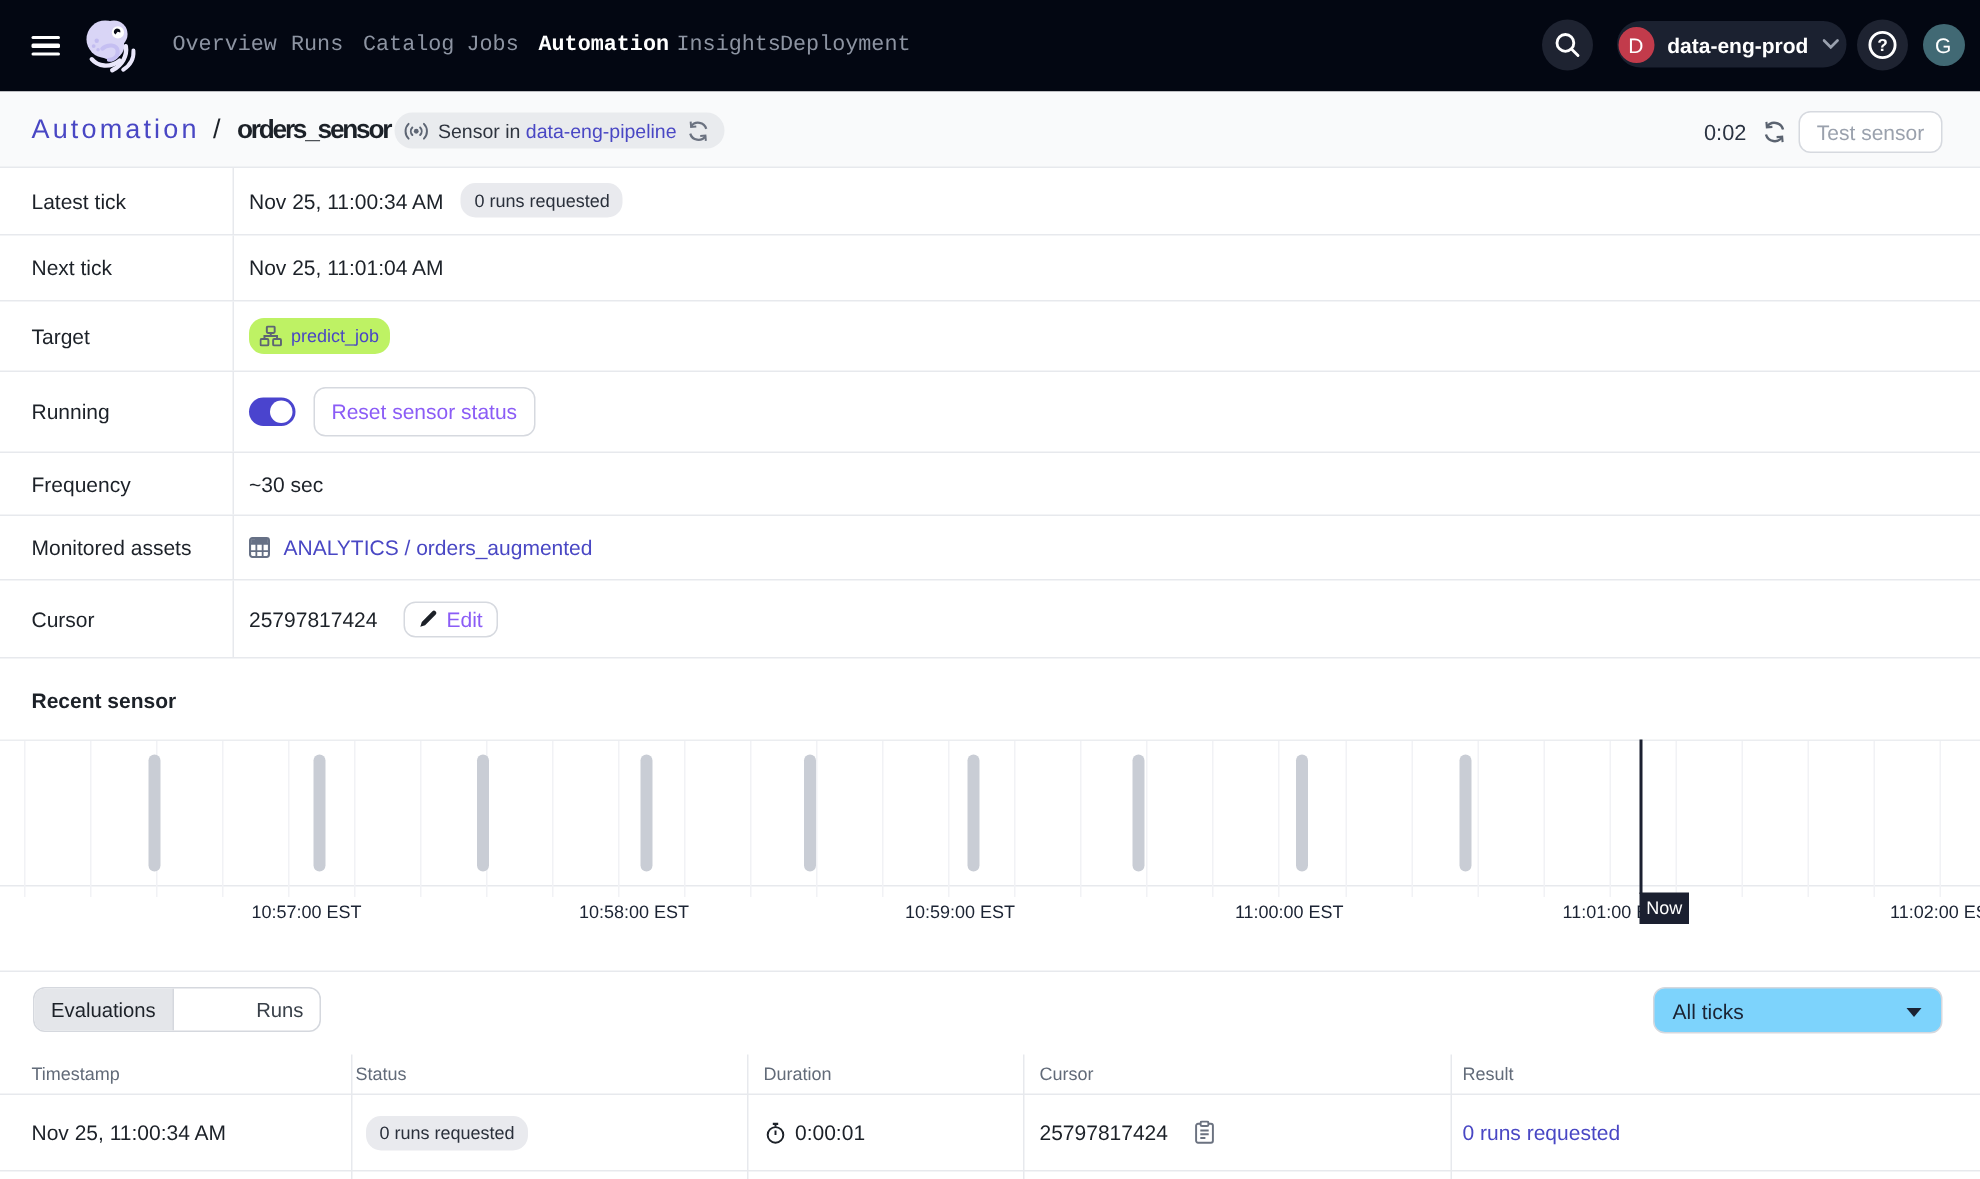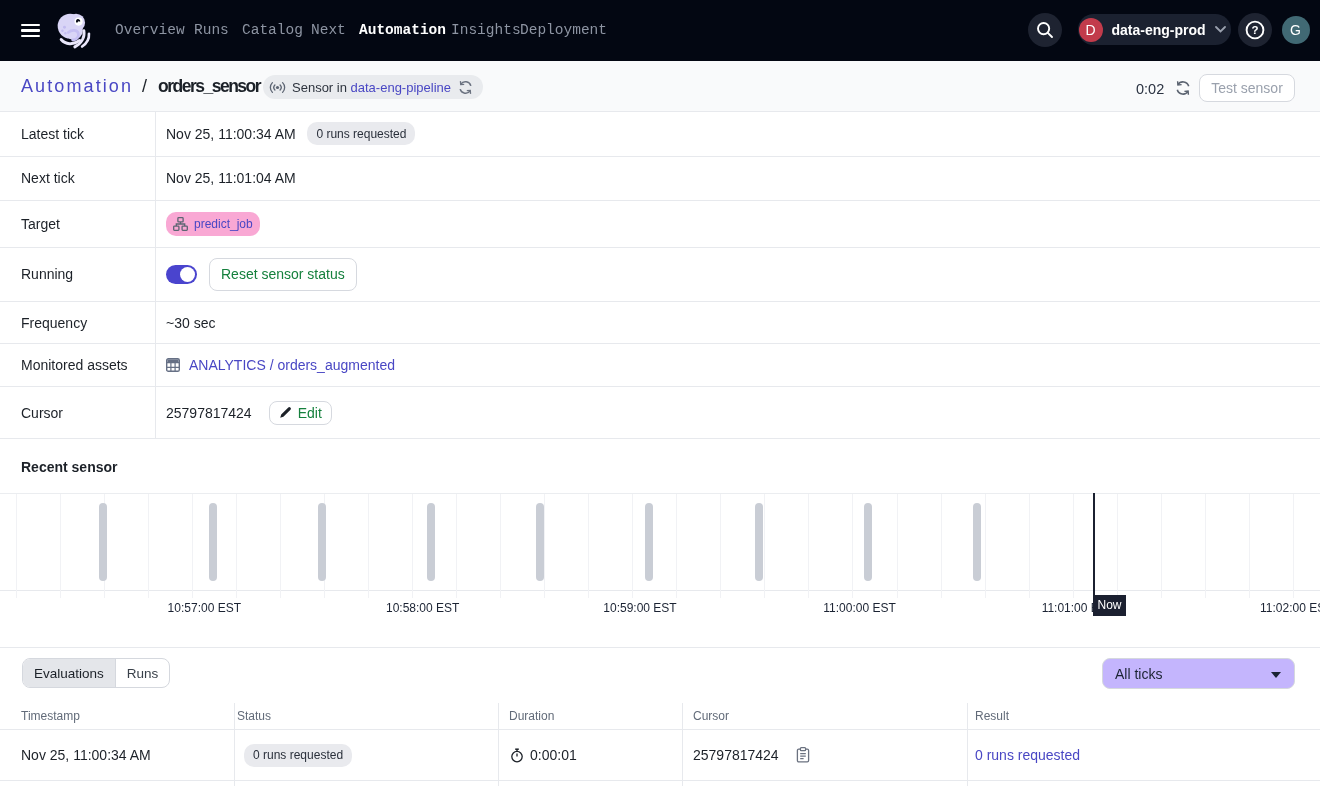--- a/index.html
+++ b/index.html
@@ -21,21 +21,21 @@
 .avatar { position:absolute; left:1281.5px; top:15.5px; width:28px; height:28px; border-radius:50%; background:#416974; color:#fff; font-size:14px; font-weight:400; text-align:center; line-height:28px; }
 
 
 .pagehead { position:absolute; left:0; top:61px; width:1320px; height:51px; background:#f9fafb; border-bottom:1px solid #e7e9ed; }
 .crumbs { position:absolute; left:0; top:76px; width:1320px; height:24px; font-size:18px; white-space:nowrap; }
 .crumbs a { color:#4947c4; text-decoration:none; }
 .crumbs b { font-weight:600; color:#1c2128; }
 .badge { position:absolute; left:263px; top:75px; height:24px; background:#e9ebee; border-radius:12px; display:flex; align-items:center; padding:0 10px 0 6px; font-size:13px; color:#2e343e; white-space:nowrap; }
 .badge a { color:#4947c4; text-decoration:none; }
 .countdown { position:absolute; left:1136px; top:81px; font-size:14.5px; color:#2b3342; }
-.btn { background:#fff; border:1px solid #d6d9df; border-radius:8px; font-family:"Liberation Sans",sans-serif; font-size:14px; color:#15803d; display:inline-flex; align-items:center; justify-content:center; }
+.btn { background:#fff; border:1px solid #d6d9df; border-radius:8px; font-family:"Liberation Sans",sans-serif; font-size:14px; color:#8b5cf6; display:inline-flex; align-items:center; justify-content:center; }
 .testbtn { position:absolute; left:1199px; top:74px; width:96px; height:28px; color:#9aa1ad; }
 
 
 .meta { position:absolute; left:0; top:112px; width:1320px; }
 .mrow { position:relative; width:1320px; border-bottom:1px solid #e7e9ed; display:flex; align-items:center; }
 .mlabel { position:absolute; left:21px; font-size:14px; color:#1c2128; }
 .vsep { position:absolute; left:155px; top:0; bottom:0; width:1px; background:#e7e9ed; }
 .mval { position:absolute; left:166px; display:flex; align-items:center; font-size:14px; color:#1c2128; }
 .tag { height:23px; background:#e9eaee; border-radius:10px; display:inline-flex; align-items:center; padding:0 9px; font-size:12px; color:#2a303b; white-space:nowrap; }
 .bluelink { color:#4947c4; text-decoration:none; }
@@ -50,24 +50,24 @@
 .gline { position:absolute; top:1px; width:1px; height:104px; background:#f1f2f5; }
 .chart .topline { position:absolute; left:0; top:0; width:1320px; height:1px; background:#ebedf0; }
 .chart .axis { position:absolute; left:0; top:97px; width:1320px; height:1px; background:#e7e9ed; }
 .bar { position:absolute; top:10px; width:8px; height:78px; border-radius:4px; background:#c9cdd5; }
 .nowline { position:absolute; left:1093px; top:0; width:2px; height:103px; background:#1b2030; }
 .nowbox { position:absolute; left:1093px; top:102px; width:33px; height:21px; background:#1b2030; color:#fff; font-size:12px; text-align:center; line-height:21px; }
 .tlabel { position:absolute; top:108px; font-size:12px; color:#1b2333; white-space:nowrap; }
 
 
 .tabsbar { position:absolute; left:0; top:647px; width:1320px; height:56px; border-top:1px solid #e7e9ed; }
-.segs { position:absolute; left:22px; top:10px; height:30px; display:flex; border:1px solid #d5d8de; border-radius:8px; overflow:hidden; background:#fff; }
+.segs { position:absolute; left:22px; top:10px; height:30px; display:flex; border:1px solid #d5d8de; border-radius:8px; overflow:hidden; background:#fff;gap:44px; }
 .seg { display:flex; align-items:center; padding:0 11px; font-size:13.5px; color:#394049; }
 .seg.active { background:#e4e6ea; color:#1c2128; border-right:1px solid #d5d8de; }
-.select { position:absolute; left:1102px; top:10px; width:193px; height:31px; border:1px solid #d5d8de; border-radius:8px; background:#c4b5fd; font-size:14px; color:#1b2333; display:flex; align-items:center; padding-left:12px; }
+.select { position:absolute; left:1102px; top:10px; width:193px; height:31px; border:1px solid #d5d8de; border-radius:8px; background:#7dd3fc; font-size:14px; color:#1b2333; display:flex; align-items:center; padding-left:12px; }
 .caret { position:absolute; right:13px; top:13px; width:0; height:0; border-left:5px solid transparent; border-right:5px solid transparent; border-top:6px solid #1b2333; }
 
 
 .btable { position:absolute; left:0; top:703px; width:1320px; height:83px; }
 .bth { position:absolute; top:0; height:26px; line-height:26px; font-size:12px; color:#626b79; }
 .btable .hline1 { position:absolute; left:0; top:26px; width:1320px; height:1px; background:#e7e9ed; }
 .btable .hline2 { position:absolute; left:0; top:76.5px; width:1320px; height:1px; background:#e7e9ed; }
 .colsep { position:absolute; top:0; width:1px; height:83px; background:#e7e9ed; }
 .bcell { position:absolute; top:27px; height:50px; display:flex; align-items:center; font-size:14px; }
 </style>
@@ -92,21 +92,21 @@
     <circle cx="6.6" cy="20.2" r="1.3" fill="#c2bcf0"></circle>
     <circle cx="9.6" cy="22.8" r="1.2" fill="#c2bcf0"></circle>
     <path d="M12.5,22 C16,18.8 22.5,19 23,23.5 C23.4,27 20.8,29.8 17,29.6" fill="none" stroke="#c5bff2" stroke-width="2.8" stroke-linecap="round"></path>
     <path d="M5.3,29.2 C9.5,34.2 17.5,35.4 24.3,30.2" fill="none" stroke="#eae7fb" stroke-width="3" stroke-linecap="round"></path>
     <path d="M28.6,20.3 C29.7,26.8 26.3,33.2 19.3,36.8" fill="none" stroke="#eae7fb" stroke-width="3" stroke-linecap="round"></path>
     <path d="M33.8,23.3 C34.2,28.4 31.6,33.3 26.8,36.4" fill="none" stroke="#eae7fb" stroke-width="2.7" stroke-linecap="round"></path>
   </svg></div>
   <span class="navlink" style="left:115px;">Overview</span>
   <span class="navlink" style="left:194px;">Runs</span>
   <span class="navlink" style="left:242px;">Catalog</span>
-  <span class="navlink" style="left:311px;">Next</span>
+  <span class="navlink" style="left:311px;">Jobs</span>
   <span class="navlink active" style="left:359px;">Automation</span>
   <span class="navlink" style="left:451px;">Insights</span>
   <span class="navlink" style="left:520px;">Deployment</span>
   <div class="navcircle" style="left:1028px;">
     <svg width="34" height="34" viewBox="0 0 34 34" fill="none" stroke="#fff" stroke-width="1.9" stroke-linecap="round">
       <circle cx="15.6" cy="15.6" r="5.6"></circle>
         <line x1="19.8" y1="19.8" x2="24" y2="24"></line>
     </svg>
   </div>
   <div class="navpill" style="width:153px;">
@@ -165,21 +165,21 @@
   </div>
   <div class="mrow" style="height:44px;">
     <span class="mlabel">Next tick</span>
       <span class="vsep"></span>
     <span class="mval">Nov 25, 11:01:04 AM</span>
   </div>
   <div class="mrow" style="height:47px;">
     <span class="mlabel">Target</span>
       <span class="vsep"></span>
     <span class="mval">
-        <span class="tag" style="background:#f9a8d4; height:24px; padding:0 7px;justify-content:center;">
+        <span class="tag" style="background:#bef264; height:24px; padding:0 7px;justify-content:center;">
           <svg width="15" height="14" viewBox="0 0 16 15" fill="none" stroke="#5d6573" stroke-width="1.4" style="margin-right:6px;">
             <rect x="5.2" y="0.7" width="5.6" height="4.6" rx="0.8"></rect>
             <rect x="0.7" y="9.7" width="5.6" height="4.6" rx="0.8"></rect>
             <rect x="9.7" y="9.7" width="5.6" height="4.6" rx="0.8"></rect>
             <path d="M8,5.3 L8,7.5 M3.5,9.7 L3.5,7.5 L12.5,7.5 L12.5,9.7"></path>
           </svg>
           <a class="bluelink">predict_job</a>
         </span>
       </span>
   </div>

